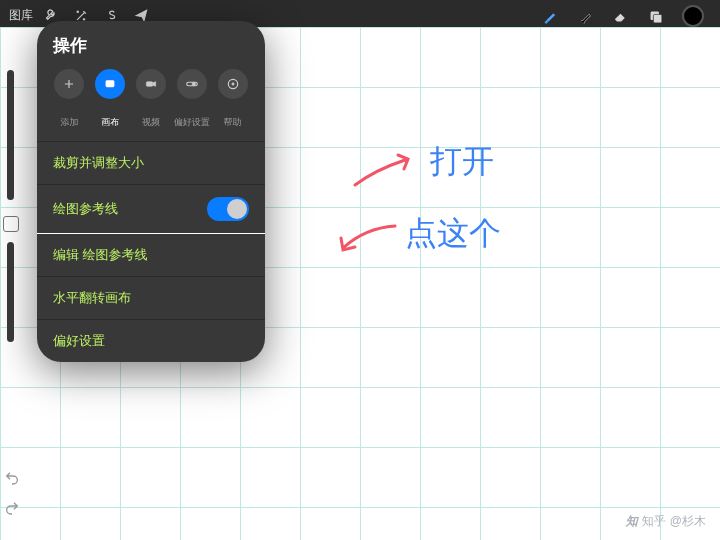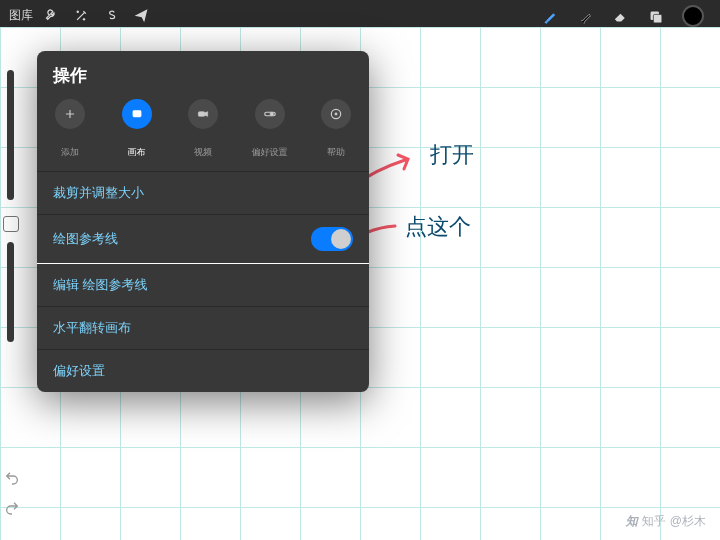--- a/index.html
+++ b/index.html
@@ -18,37 +18,37 @@
   .tb-ico{display:flex;align-items:center;justify-content:center}
   .circle-dark{width:18px;height:18px;border-radius:50%;background:#000;border:2px solid #555}
   
   .side{position:absolute;left:3px;top:70px;width:15px;z-index:2}
   .slider{width:7px;height:130px;background:#3a3a3a;border-radius:4px;margin:0 auto 16px;position:relative}
   .slider.small{height:100px}
   .sq{width:14px;height:14px;border:1.5px solid #777;border-radius:3px;margin:10px auto}
   .undo{position:absolute;left:4px;bottom:20px;display:flex;flex-direction:column;gap:10px}
   .undo svg{width:16px;height:16px;stroke:#999;fill:none;stroke-width:2}
   
-  .panel{position:absolute;left:37px;top:51px;width:332px;background:#383838;border-radius:8px;box-shadow:0 10px 40px rgba(0,0,0,.5);overflow:hidden;color:#ddd;z-index:10}
+  .panel{position:absolute;left:37px;top:21px;width:228px;background:#383838;border-radius:24px;box-shadow:0 10px 40px rgba(0,0,0,.5);overflow:hidden;color:#ddd;z-index:10}
   .panel::before{content:"";position:absolute;top:-8px;left:22px;border:8px solid transparent;border-bottom-color:#383838}
   .p-title{font-size:17px;font-weight:600;color:#fff;padding:13px 16px 8px}
   .tabs{display:flex;justify-content:space-between;padding:4px 12px 12px}
   .tab{display:flex;flex-direction:column;align-items:center;gap:17px;font-size:9px;color:#9a9a9a;width:42px}
   .tab .ico{width:30px;height:30px;border-radius:15px;background:#4a4a4a;display:flex;align-items:center;justify-content:center}
   .tab.active .ico{background:#0a7cff}
   .tab.active{color:#fff}
   .tab svg{width:14px;height:14px;stroke:#ccc;fill:#ccc}
   .tab.active svg{stroke:#fff;fill:#fff}
   .sec{border-top:1px solid #2a2a2a}
-  .row{display:flex;align-items:center;justify-content:space-between;padding:12px 16px;font-size:13px;color:#7dd3fc}
+  .row{display:flex;align-items:center;justify-content:space-between;padding:12px 16px;font-size:13px;color:#bef264}
   .row+.row{border-top:1px solid #ffffff}
   .toggle{width:42px;height:24px;border-radius:12px;background:#0a7cff;position:relative}
   .toggle::after{content:"";position:absolute;right:2px;top:2px;width:20px;height:20px;border-radius:50%;background:#cfcfcf}
   
-  .ink{position:absolute;color:#0c4a6e;font-family:Liberation Mono, monospace;font-size:22px;font-weight:500;z-index:3}
+  .ink{position:absolute;color:#3b82f6;font-family:Liberation Mono, monospace;font-size:32px;font-weight:500;z-index:3}
   .arrow1{left:350px;top:150px;width:70px;height:40px}
   .arrow2{left:335px;top:218px;width:70px;height:50px}
   .ink svg{stroke:#f25566;fill:none;stroke-width:3;stroke-linecap:round}
   .lbl1{left:430px;top:140px}
   .lbl2{left:405px;top:212px}
   
   .wm{position:absolute;right:14px;bottom:10px;font-size:12px;color:#aeb3bb;display:flex;align-items:center;gap:4px;z-index:4}
   .wm .z{font-family:Georgia,serif;font-style:italic;font-weight:bold;color:#a8adb6}
 </style>
 </head>

